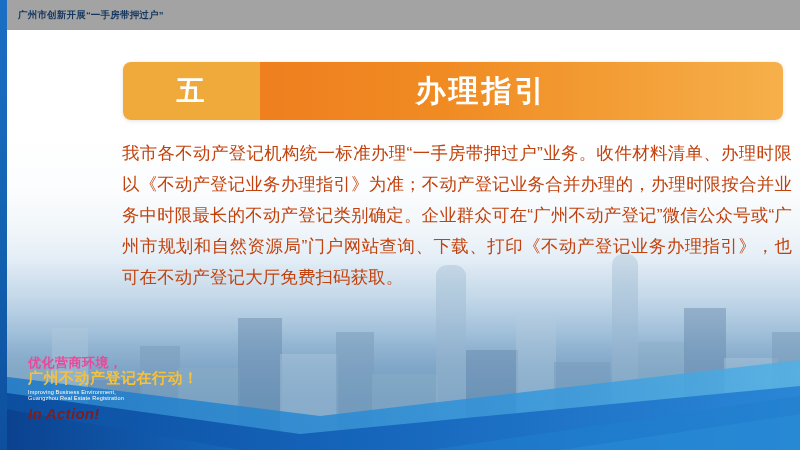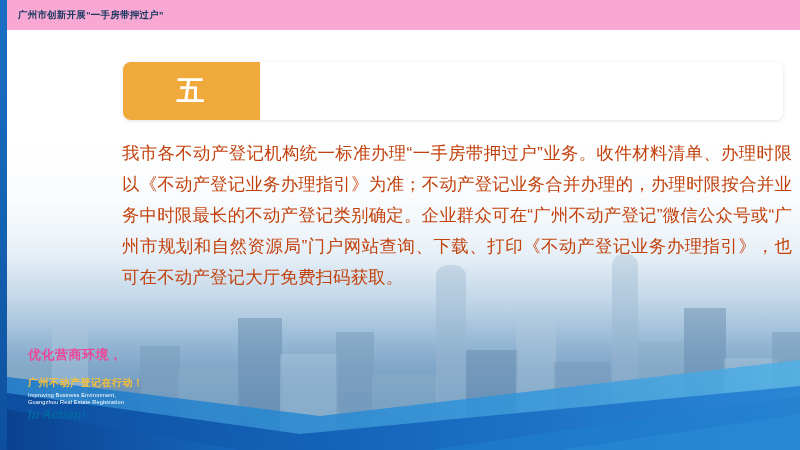--- a/index.html
+++ b/index.html
@@ -32,21 +32,21 @@
     z-index: 30;
   }
 
   
   .header {
     position: absolute;
     left: 0;
     top: 0;
     width: 800px;
     height: 30px;
-    background: #f9a8d4;
+    background: #a3a3a3;
     z-index: 20;
   }
   .header-title {
     position: absolute;
     left: 18px;
     top: 9px;
     font-size: 9.5px;
     font-weight: bold;
     color: #14365e;
     letter-spacing: 0.2px;
@@ -175,46 +175,46 @@
     line-height: 1.05;
   }
   .slogan-cn1 {
     font-size: 13px;
     font-weight: bold;
     color: #ec4899;
     letter-spacing: 0.5px;
     white-space: nowrap;
   }
   .slogan-cn2 {
-    font-size: 10px;
+    font-size: 15px;
     font-weight: bold;
     color: #f8c13a;
     letter-spacing: 0.5px;
     white-space: nowrap;
-    margin-top: 17px;
+    margin-top: 0;
   }
   .slogan-en1 {
     font-size: 5.6px;
     color: #ffffff;
     letter-spacing: 0.15px;
     white-space: nowrap;
     margin-top: 4px;
   }
   .slogan-en2 {
     font-size: 5.6px;
     color: #ffffff;
     letter-spacing: 0.15px;
     white-space: nowrap;
     margin-top: 1px;
   }
   .slogan-en3 {
-    font-size: 12px;
+    font-size: 15px;
     font-style: italic;
     font-weight: bold;
-    color: #0369a1;
+    color: #7f1d1d;
     letter-spacing: 0.3px;
     white-space: nowrap;
     margin-top: 4px;
   }
 </style>
 </head>
 <body>
 
 <div class="slide">
 
@@ -267,20 +267,23 @@
   <div class="left-edge"></div>
 
   <div class="header">
     <div class="header-title">广州市创新开展“一手房带押过户”</div>
   </div>
 
   <div class="title-bar">
     <div class="title-num-box">
       <span class="title-num">五</span>
     </div>
+    <div class="title-main-box">
+      <span class="title-main">办理指引</span>
+    </div>
   </div>
 
   <div class="body-text">我市各不动产登记机构统一标准办理“一手房带押过户”业务。收件材料清单、办理时限以《不动产登记业务办理指引》为准；不动产登记业务合并办理的，办理时限按合并业务中时限最长的不动产登记类别确定。企业群众可在“广州不动产登记”微信公众号或“广州市规划和自然资源局”门户网站查询、下载、打印《不动产登记业务办理指引》，也可在不动产登记大厅免费扫码获取。</div>
 
   <div class="slogan">
     <div class="slogan-cn1">优化营商环境，</div>
     <div class="slogan-cn2">广州不动产登记在行动！</div>
     <div class="slogan-en1">Improving Business Environment,</div>
     <div class="slogan-en2">Guangzhou Real Estate Registration</div>
     <div class="slogan-en3">In Action!</div>

